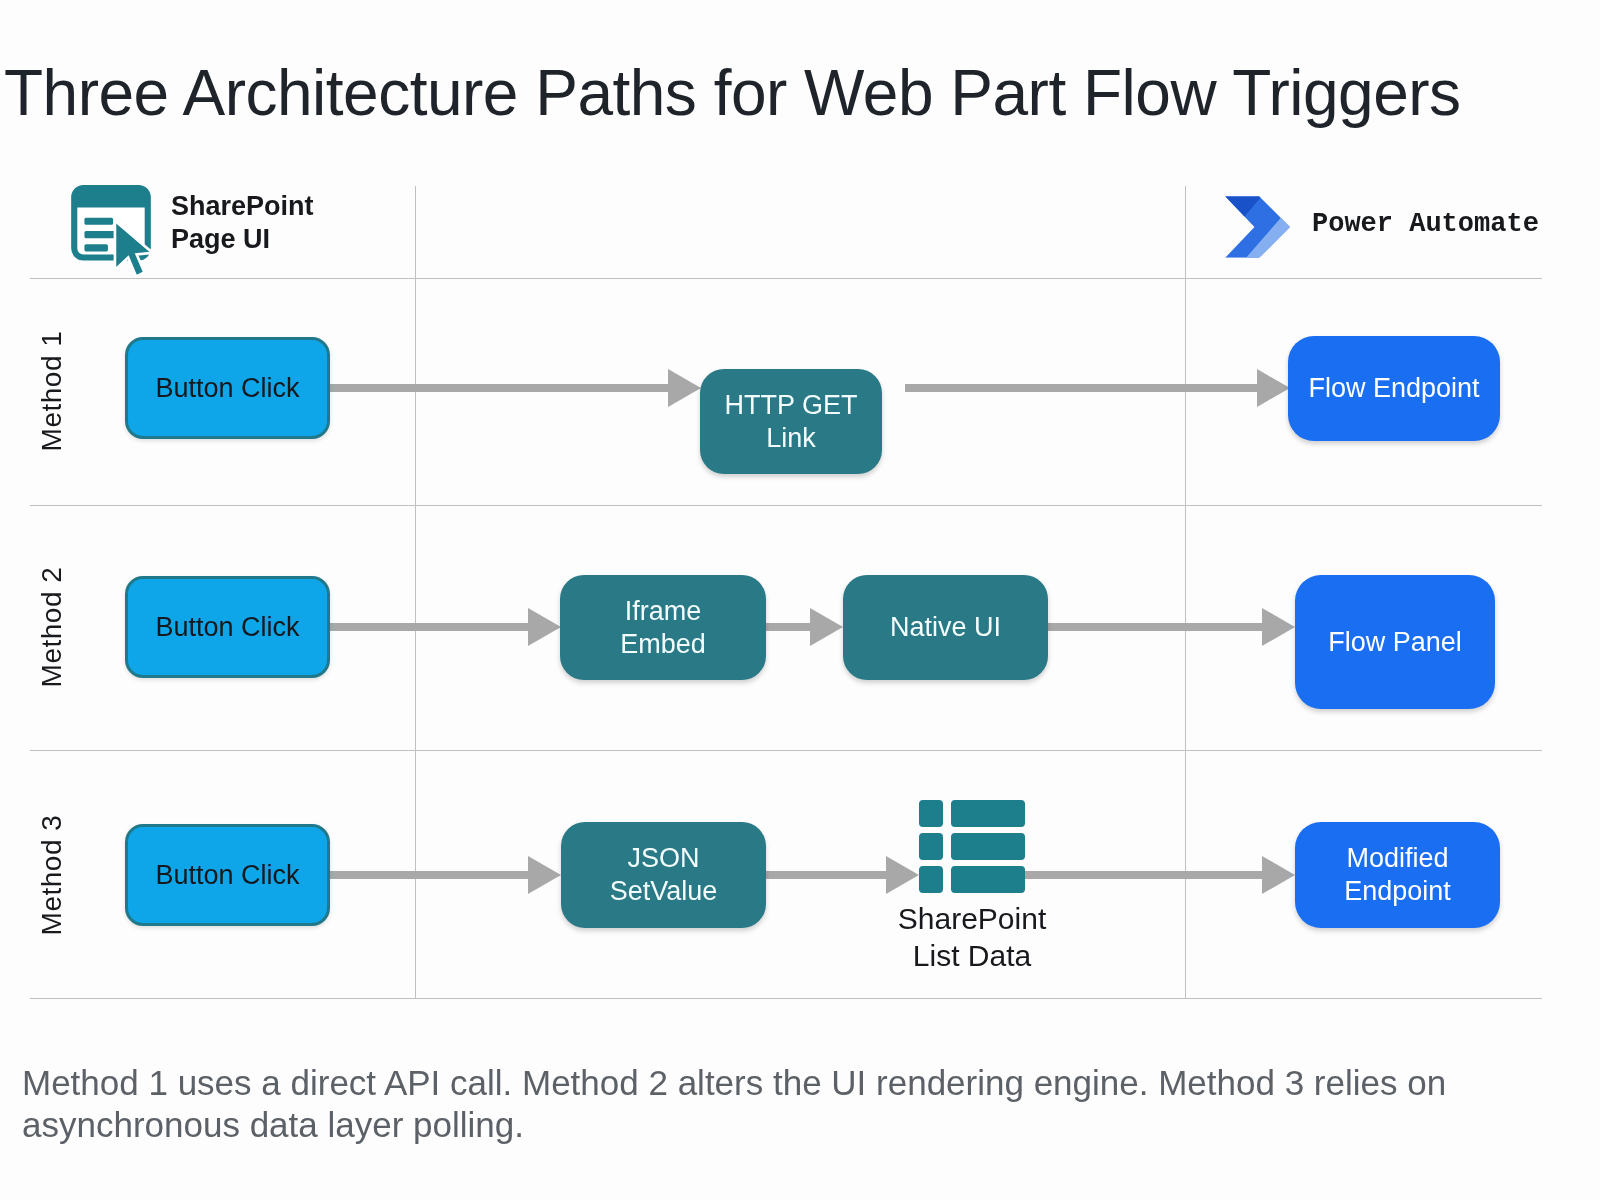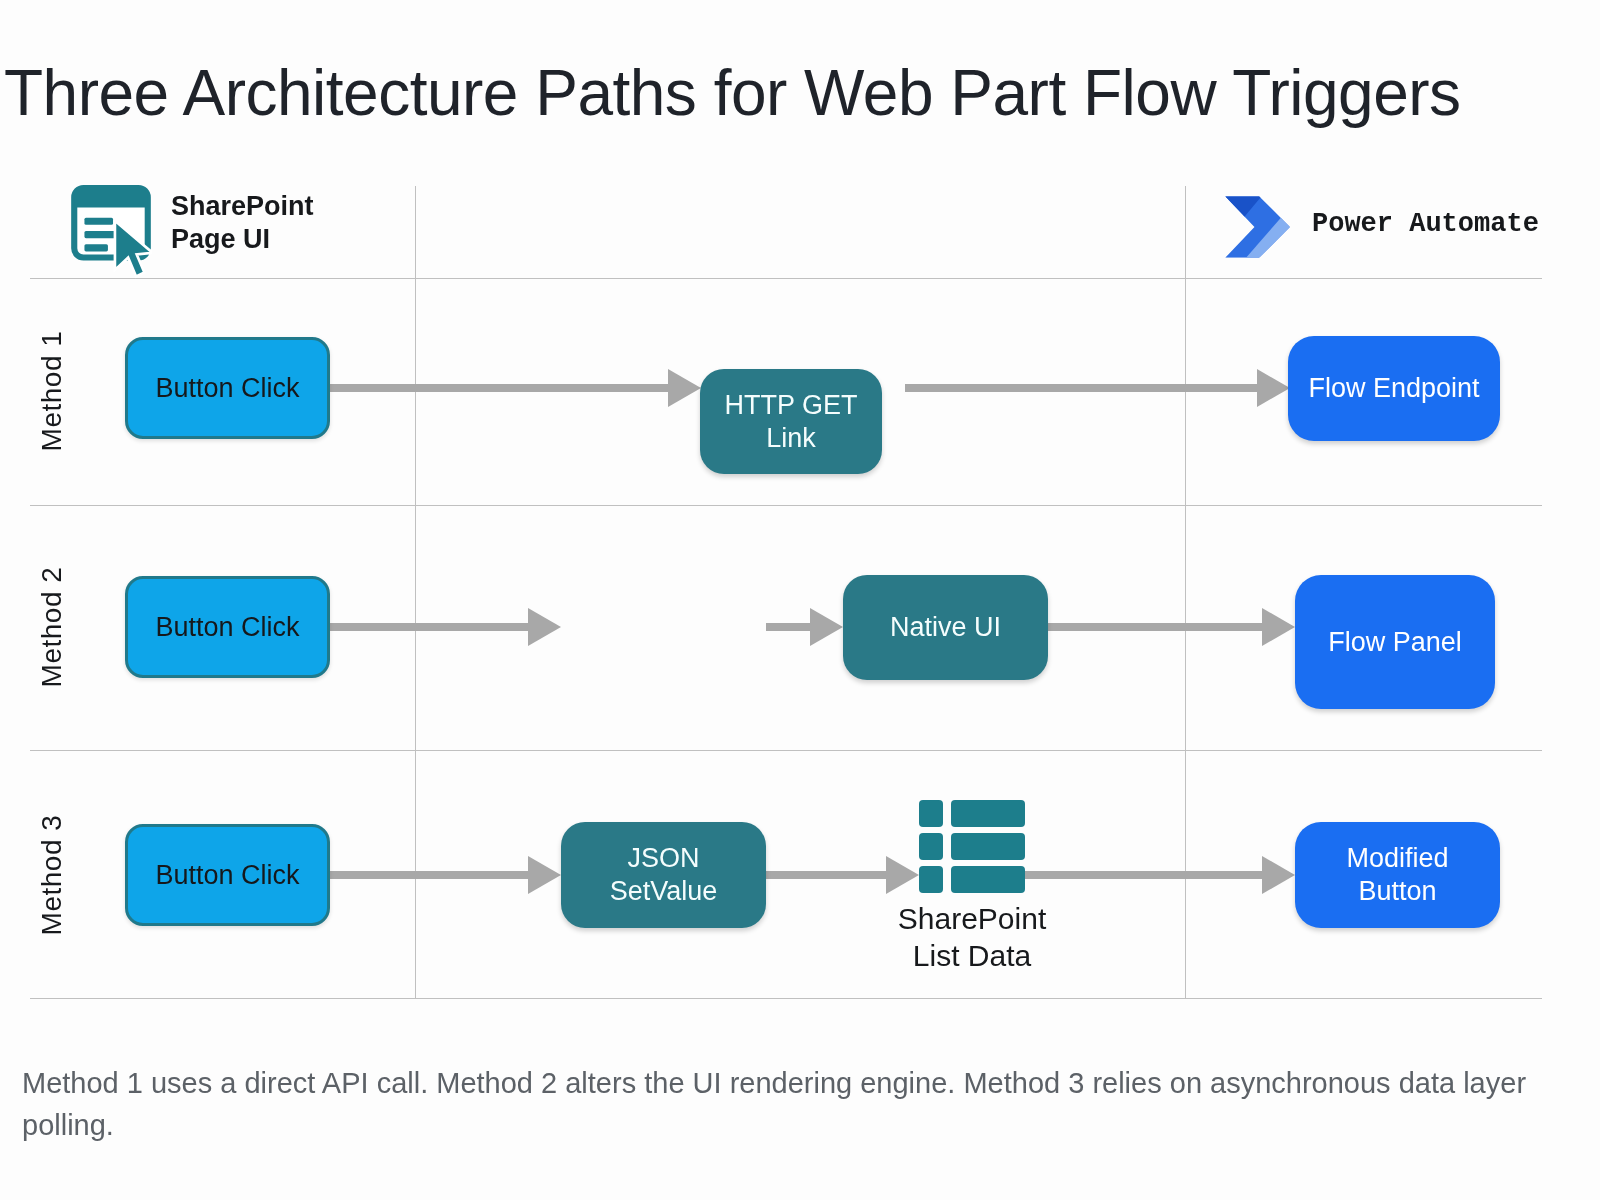--- a/index.html
+++ b/index.html
@@ -41,21 +41,21 @@
   .arrow-line{height:8px;background:var(--arrow);}
   .arrow-head{
     width:0;height:0;border-top:19px solid transparent;
     border-bottom:19px solid transparent;border-left:33px solid var(--arrow);
   }
   .sp-list-label{
     width:240px;text-align:center;font-size:30px;line-height:37px;
     color:var(--label-text);white-space:pre-line;
   }
   .caption{
-    left:22px;top:1062px;width:1520px;font-size:29px;line-height:42px;
+    left:22px;top:1062px;width:1520px;font-size:35px;line-height:42px;
     color:var(--caption-text);
   }
 </style>
 </head>
 <body>
 
 <div class="abs title">Three Architecture Paths for Web Part Flow Triggers</div>
 
 <div class="abs" style="left:0;top:0;width:1600px;height:1200px;">
 
@@ -123,20 +123,22 @@
   <div class="abs arrow-head" style="left:886px;top:856px;"></div>
   <div class="abs arrow-line" style="left:1023px;top:871px;width:242px;"></div>
   <div class="abs arrow-head" style="left:1262px;top:856px;"></div>
 
   <div class="abs box outline" style="left:125px;top:337px;width:205px;height:102px;">Button Click</div>
   <div class="abs box teal" style="left:700px;top:336px;width:182px;height:105px;margin-top:33px;">HTTP GET
 Link</div>
   <div class="abs box blue" style="left:1288px;top:336px;width:212px;height:105px;">Flow Endpoint</div>
 
   <div class="abs box outline" style="left:125px;top:576px;width:205px;height:102px;">Button Click</div>
+  <div class="abs box teal" style="left:560px;top:575px;width:206px;height:105px;">Iframe
+Embed</div>
   <div class="abs box teal" style="left:843px;top:575px;width:205px;height:105px;">Native UI</div>
   <div class="abs box blue" style="left:1295px;top:575px;width:200px;height:134px;">Flow Panel</div>
 
   <div class="abs box outline" style="left:125px;top:824px;width:205px;height:102px;">Button Click</div>
   <div class="abs box teal" style="left:561px;top:822px;width:205px;height:106px;">JSON
 SetValue</div>
   <span class="abs" style="left:919px;top:800px;">
     <svg width="106" height="93" viewBox="0 0 106 93">
       <g fill="var(--teal-icon)">
         <rect x="0" y="0" width="24" height="27" rx="4"></rect>
@@ -144,17 +146,17 @@
         <rect x="0" y="33" width="24" height="27" rx="4"></rect>
           <rect x="32" y="33" width="74" height="27" rx="4"></rect>
         <rect x="0" y="66" width="24" height="27" rx="4"></rect>
           <rect x="32" y="66" width="74" height="27" rx="4"></rect>
       </g>
     </svg>
   </span>
   <div class="abs sp-list-label" style="left:852px;top:900px;">SharePoint
 List Data</div>
   <div class="abs box blue" style="left:1295px;top:822px;width:205px;height:106px;">Modified
-Button</div>
+Endpoint</div>
 
 </div>
 
 <div class="abs caption">Method 1 uses a direct API call. Method 2 alters the UI rendering engine. Method 3 relies on asynchronous data layer polling.</div>
 
 </body></html>

